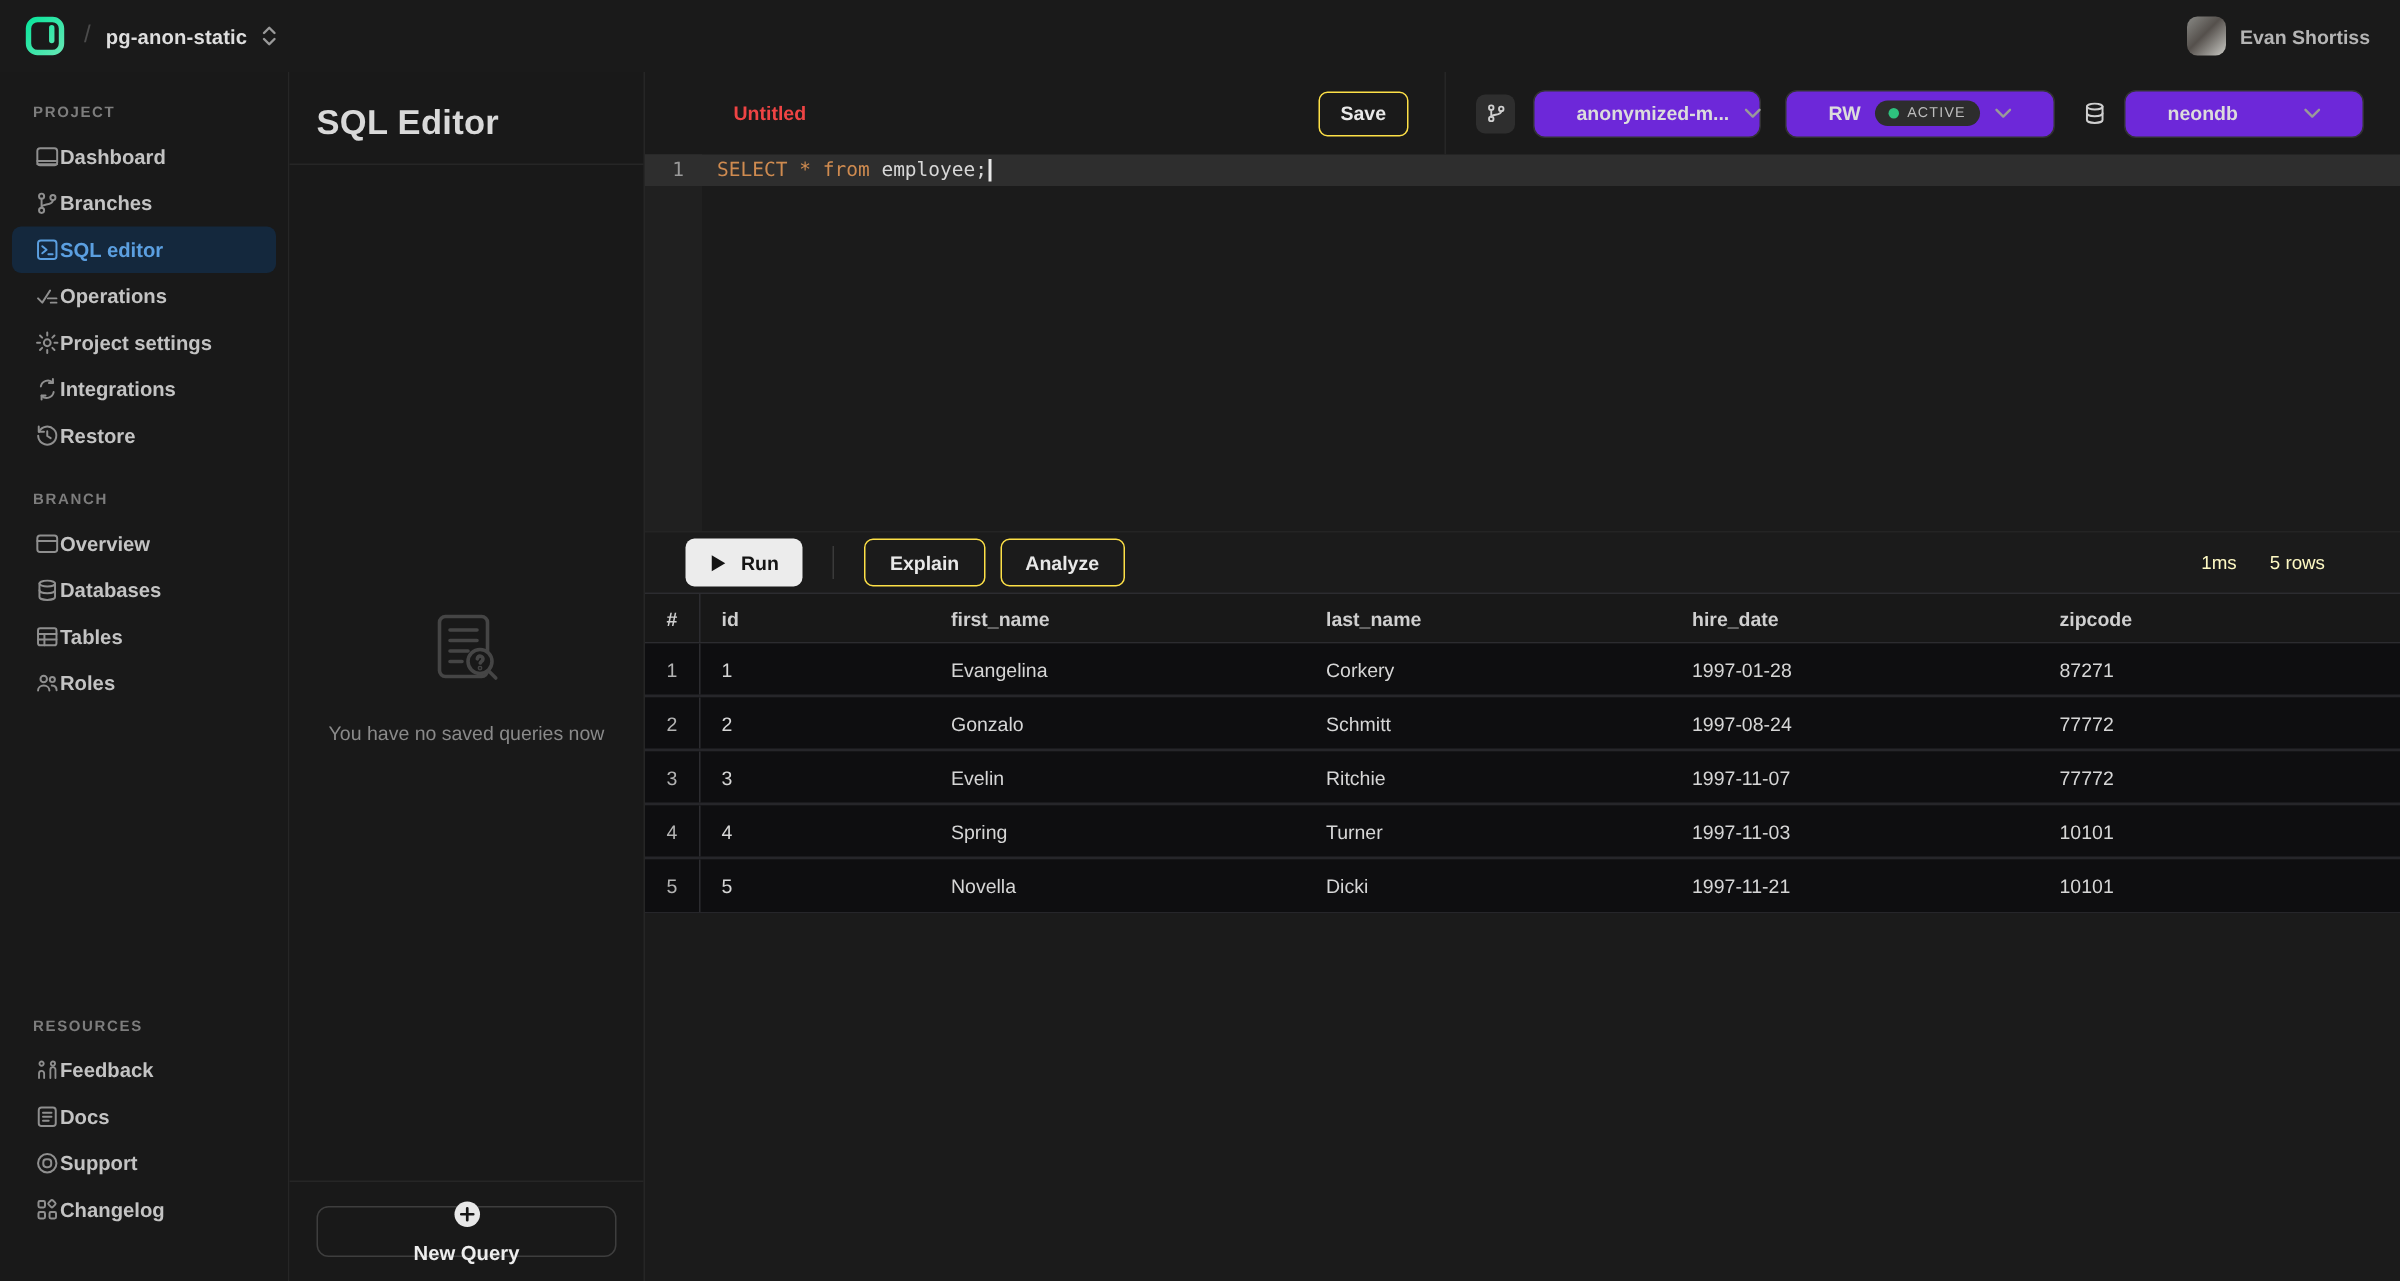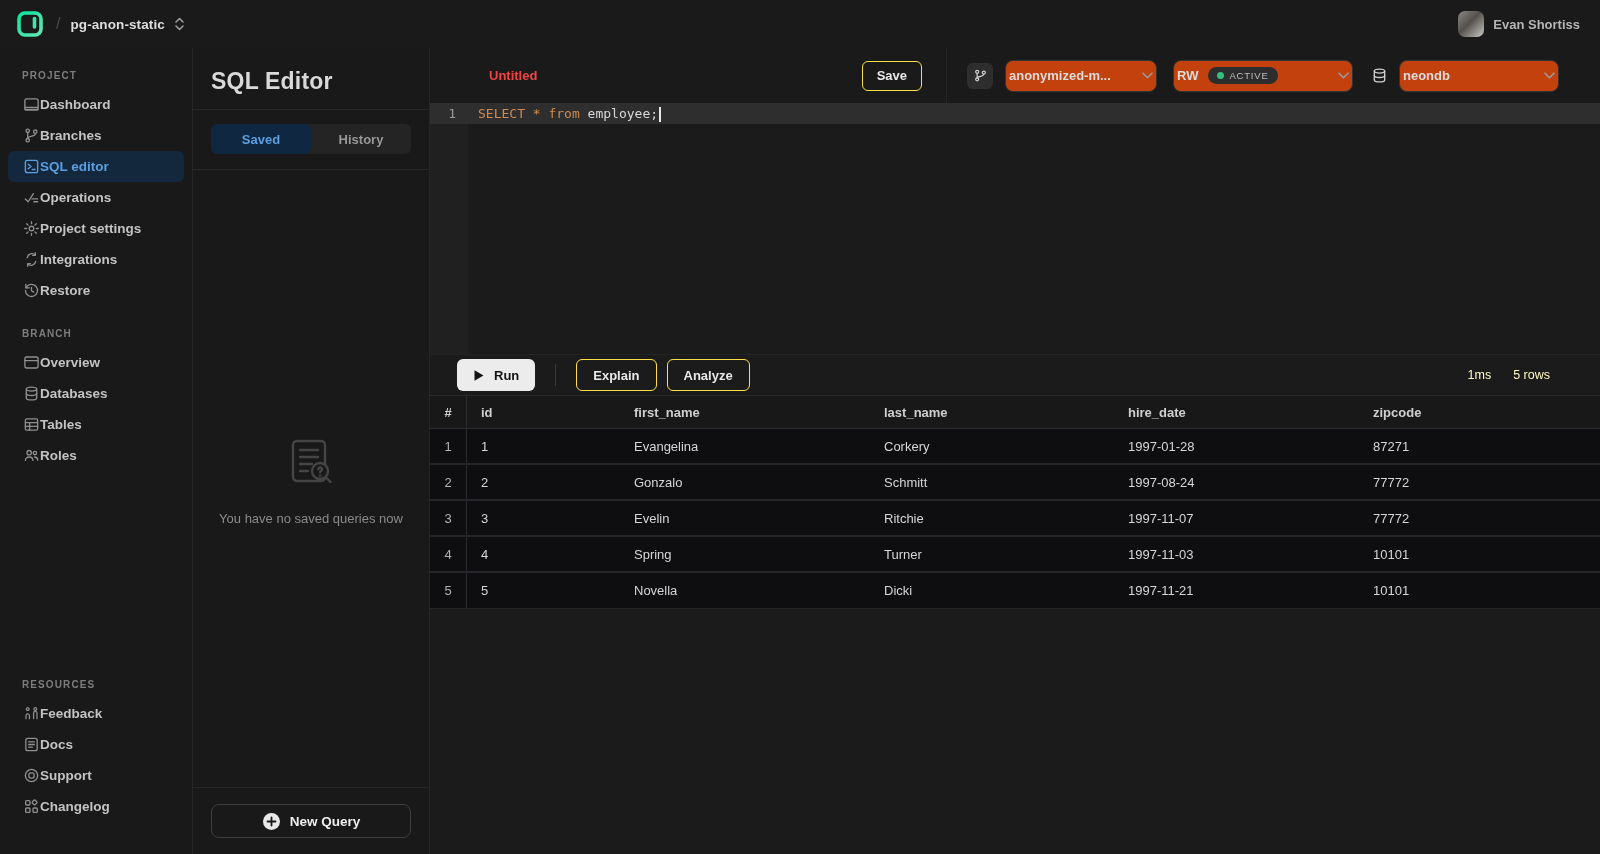--- a/index.html
+++ b/index.html
@@ -35,40 +35,40 @@
   .query-panel { width:237px; background:#191919; border-right:1px solid #262626; display:flex; flex-direction:column; }
   .qp-header { height:62px; padding:20px 18px 0 18px; border-bottom:1px solid #262626; }
   .qp-title { font-size:23px; font-weight:700; color:#d9d9d9; letter-spacing:.2px; }
   .qp-tabs-wrap { padding:14px 18px 15px 18px; border-bottom:1px solid #262626; }
   .qp-tabs { display:flex; background:#242424; border-radius:6px; overflow:hidden; }
   .qp-tab { flex:1; height:30px; display:flex; align-items:center; justify-content:center; font-size:13px; font-weight:600; color:#979797; cursor:pointer; border-radius:6px; }
   .qp-tab.active { background:#0f2740; color:var(--accent-blue); }
   .qp-body { flex:1; display:flex; flex-direction:column; align-items:center; justify-content:center; gap:16px; padding:0 16px; }
   .empty-msg { font-size:13px; color:#8a8a8a; text-align:center; }
   .qp-footer { border-top:1px solid #262626; padding:16px 18px; }
-  .new-query-btn { width:100%; height:34px; border:1px solid #3e3e3e; background:transparent; border-radius:8px; display:flex; align-items:center; justify-content:center; gap:9px; cursor:pointer; color:#ededed; font-size:13.5px; font-weight:700; font-family:inherit; }
+  .new-query-btn { width:100%; height:34px; border:1px solid #3e3e3e; background:transparent; border-radius:8px; display:flex; align-items:center; justify-content:center; gap:9px; cursor:pointer; color:#ededed; font-size:13.5px; font-weight:700; font-family:inherit;flex-direction:column; }
 
   
   .editor-col { flex:1; display:flex; flex-direction:column; background:#1b1b1b; min-width:0; }
   .editor-header { height:55px; background:#1a1a1a; display:flex; align-items:center; padding:0 20px 0 27px; flex:0 0 auto; }
   .doc-title { font-size:13px; font-weight:700; color:#ef4444;margin-left:32px; }
   .eh-spacer { flex:1; }
   .btn { border:1px solid #fde047; background:transparent; color:#e8e8e8; font-size:13px; font-weight:700; border-radius:6px; height:30px; padding:0 14px; cursor:pointer; font-family:inherit; }
   .eh-vdiv { width:1px; height:55px; background:#262626; margin:0 20px 0 24px; }
   .icon-btn { width:26px; height:26px; border-radius:6px; background:#2e2e2e; display:flex; align-items:center; justify-content:center; color:#cfcfcf; cursor:pointer; margin-right:12px; }
-  .select { height:32px; background:#c2410c; border:1px solid #323232; border-radius:8px; display:flex; align-items:center; padding:0 3px; gap:10px; cursor:pointer; margin-right:16px; }
+  .select { height:32px; background:#6d28d9; border:1px solid #323232; border-radius:8px; display:flex; align-items:center; padding:0 28px; gap:10px; cursor:pointer; margin-right:16px; }
   .select .sel-label { font-size:13px; font-weight:700; color:#dcdcdc; white-space:nowrap; }
   .select .chev { color:#9a9a9a; display:flex; margin-left:auto; }
   .select.branch { width:152px; }
   .select.compute { width:180px; margin-right:18px; }
   .badge { display:flex; align-items:center; gap:5px; background:#2d2d2d; border-radius:10px; padding:3px 9px; }
   .badge .dot { width:7px; height:7px; border-radius:50%; background:var(--status-green); }
   .badge .badge-txt { font-size:9.5px; font-weight:400; letter-spacing:.8px; color:#bdbdbd; }
   .db-icon-wrap { color:#cfcfcf; margin-right:11px; display:flex; }
-  .select.db { width:160px; margin-right:21px; }
+  .select.db { width:160px; margin-right:4px; }
 
   
   .code-area { height:252px; display:flex; flex-direction:column; background:#1b1b1b; border-bottom:1px solid #242424; font-family:"DejaVu Sans Mono", monospace; position:relative; cursor:text; }
   .code-line { display:flex; height:21px; align-items:center; }
   .code-line.current { background:#2e2e2e; }
   .gutter-cell { width:38px; flex:0 0 auto; text-align:right; padding-right:12px; font-size:13px; color:#9a9a9a; background:#272727; height:100%; display:flex; align-items:center; justify-content:flex-end; }
   .code-line.current .gutter-cell { background:#2e2e2e; }
   .gutter-col { width:38px; background:#202020; }
   .code-text { font-size:13px; padding-left:10px; white-space:pre; }
   .tok-keyword { color:var(--keyword-orange); }
@@ -290,26 +290,20 @@
             </span>
             <span class="lbl">Changelog</span>
           </div>
         </div>
       </nav>
 
     <aside class="query-panel">
       <div class="qp-header">
         <div class="qp-title">SQL Editor</div>
       </div>
-      <div class="qp-tabs-wrap">
-        <div class="qp-tabs" id="qp-tabs">
-            <div class="qp-tab active">Saved</div>
-            <div class="qp-tab">History</div>
-          </div>
-      </div>
       <div class="qp-body">
         <span>
           <svg width="64" height="64" viewBox="0 0 64 64" fill="none" stroke="#454545" stroke-width="2.4" stroke-linecap="round" stroke-linejoin="round">
             <rect x="14" y="10" width="32" height="40" rx="4"></rect>
             <path d="M21 19h18M21 26h18M21 33h12M21 40h8"></path>
             <circle cx="41" cy="40" r="8" fill="#191919"></circle>
             <path d="M39.2 38.2c.3-1.2 1.3-1.9 2.3-1.7 1 .2 1.7 1.2 1.4 2.3-.2 1-1.4 1.2-1.7 2.2"></path>
             <circle cx="41" cy="44.4" r=".4" fill="#454545"></circle>
             <path d="M47 46.5L51.5 51"></path>
           </svg>

